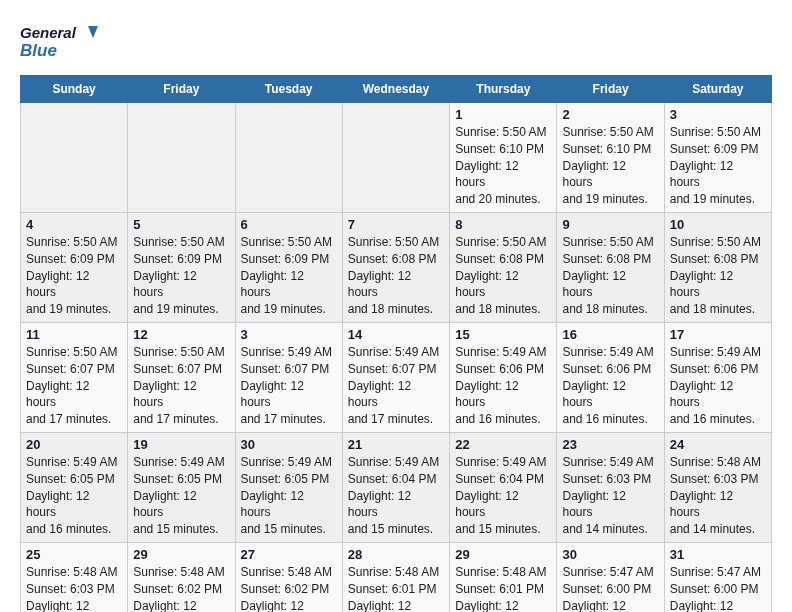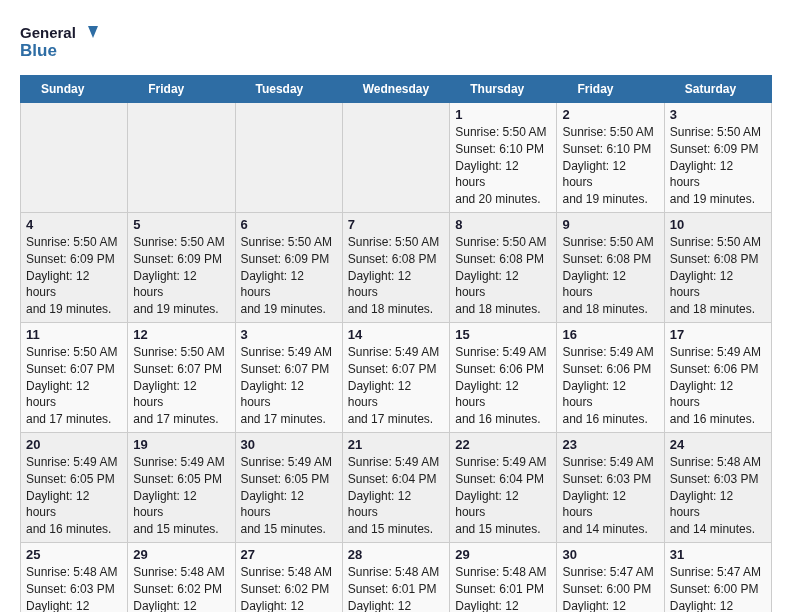--- a/index.html
+++ b/index.html
@@ -13,20 +13,21 @@
     .header {
       display: flex;
       justify-content: space-between;
       align-items: flex-start;
       margin-bottom: 10px;
     }
     .logo {
       display: flex;
       align-items: flex-end;
       gap: 4px;
+      font-style: italic;
     }
     .title-block {
       text-align: right;
     }
     .month-title {
       font-size: 38px;
       font-weight: 300;
       color: #1a1a2e;
       line-height: 1.1;
     }
@@ -35,21 +36,21 @@
       color: #333;
     }
     table {
       width: 100%;
       border-collapse: collapse;
       font-size: 10px;
     }
     thead tr th {
       background: #2e6da4;
       color: #fff;
-      text-align: left;
+      text-align: center;
       padding: 6px 20px;
       font-size: 12px;
       font-weight: bold;
       border: 1px solid #2e6da4;
     }
     tbody tr td {
       border: 1px solid #ccc;
       vertical-align: top;
       padding: 4px 5px;
       width: 14.28%;

